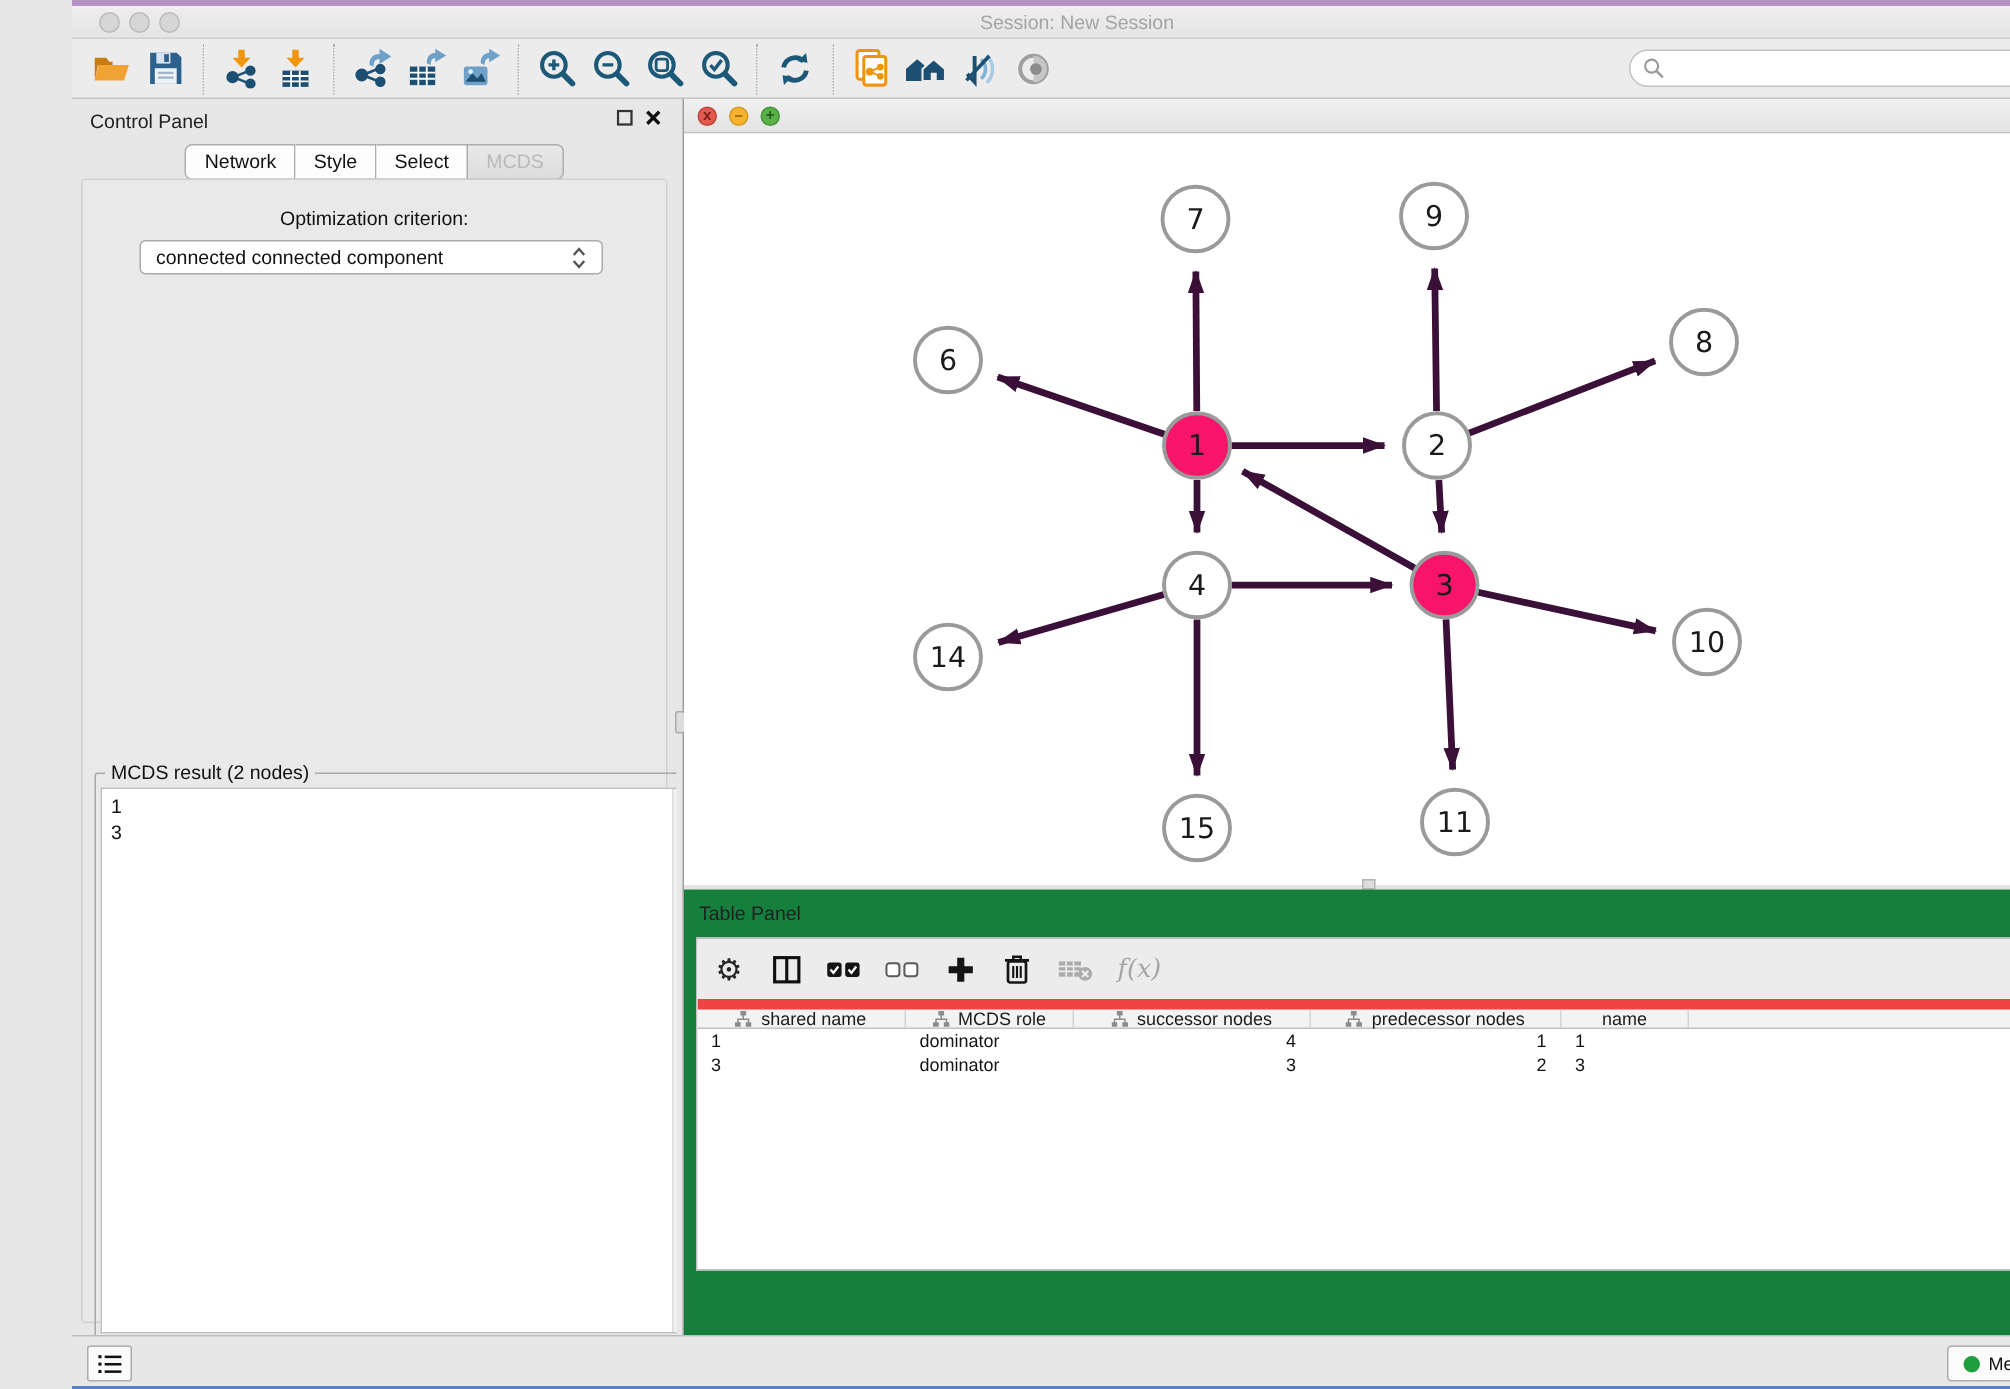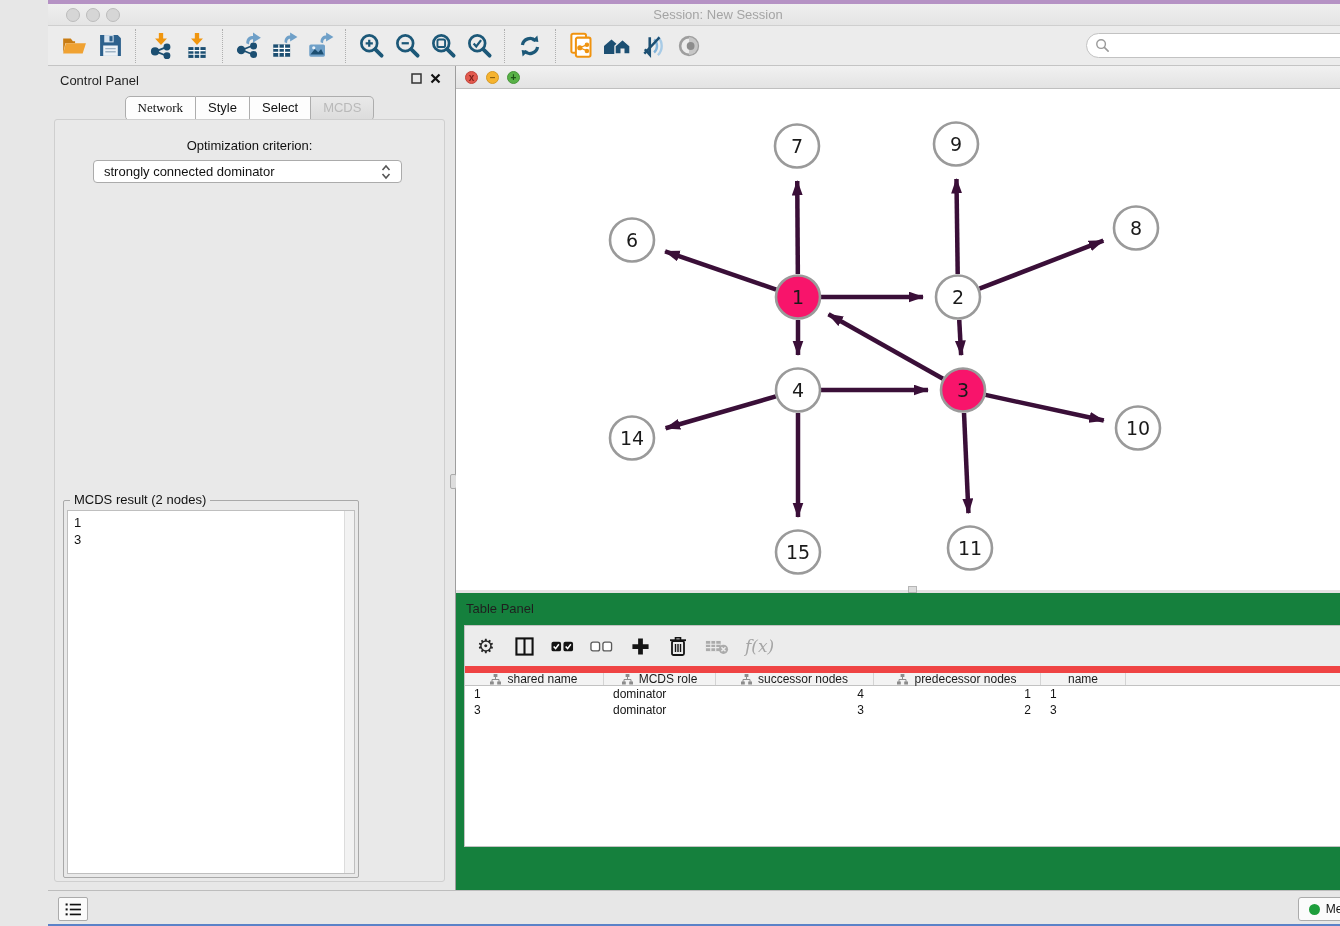--- a/index.html
+++ b/index.html
@@ -31,34 +31,34 @@
                      font-family:"Liberation Sans",sans-serif;}
 
   
   .control-panel { position:absolute; left:0; top:66px; width:403px; height:824px; background:#E7E7E7; }
   .panel-head { position:relative; height:28px; }
   .panel-title { position:absolute; left:12px; top:7px; font-size:13px; color:#1F1F1F; }
   .win-icons { position:absolute; right:10px; top:7px; display:flex; gap:8px; }
   .ctabs { position:absolute; left:0; top:30px; width:100%; display:flex; justify-content:center; }
   .ctab { font-size:13px; padding:3px 12px 4px; background:#FDFDFD; border:1px solid #ADADAD;
           border-left:none; color:#111; }
-  .ctab:first-child { border-left:1px solid #ADADAD; border-radius:5px 0 0 5px;font-family:Liberation Serif, serif; }
+  .ctab:first-child { border-left:1px solid #ADADAD; border-radius:5px 0 0 5px; }
   .ctab:last-child { border-radius:0 5px 5px 0; }
   .ctab.active { background:linear-gradient(#E9E9E9,#DCDCDC); color:#B9B9B9; }
   .cp-body { position:absolute; left:6px; top:53px; width:391px; height:763px;
              background:#E9E9E9; border:1px solid #CFCFCF; border-radius:3px; }
   .opt-label { position:absolute; left:0; width:100%; top:18px; text-align:center; font-size:13px; color:#111; }
   .opt-select { position:absolute; left:38px; top:40px; width:309px; height:23px; background:#fff;
                 border:1px solid #ABABAB; border-radius:4px; font-size:13px; color:#111;
                 display:flex; align-items:center; padding:0 10px; }
   .opt-select .sel-text { flex:1; }
   .cp-buttons { position:absolute; left:0; top:74px; width:100%; display:flex; justify-content:center; gap:14px; }
   .cp-btn { font-size:13px; color:#111; background:linear-gradient(#FFFFFF,#F2F2F2);
             border:1px solid #ABABAB; border-radius:4px; padding:3px 14px 4px; }
-  .result-box { position:absolute; left:8px; top:380px; width:296px; height:378px;
+  .result-box { position:absolute; left:8px; top:395px; width:400px; height:378px;
                 border:1px solid #A9A9A9; border-radius:2px; }
   .result-legend { position:absolute; left:6px; top:-9px; background:#E9E9E9; padding:0 4px;
                    font-size:13px; color:#111; }
   .result-area { position:absolute; left:3px; top:9px; right:3px; bottom:3px; background:#fff;
                  border:1px solid #BFBFBF; font-size:13px; color:#111; }
   .result-lines { padding:3px 6px; line-height:17px; }
   .result-scroll { position:absolute; right:0; top:0; bottom:0; width:10px; background:#F2F2F2;
                    border-left:1px solid #DCDCDC; }
 
   
@@ -297,21 +297,21 @@
     </div>
     <div class="ctabs" id="control-tabs">
         <div class="ctab">Network</div>
         <div class="ctab">Style</div>
         <div class="ctab">Select</div>
         <div class="ctab active">MCDS</div>
       </div>
     <div class="cp-body">
       <div class="opt-label">Optimization criterion:</div>
       <div class="opt-select">
-        <span class="sel-text">strongly connected dominator</span>
+        <span class="sel-text">connected connected component</span>
         <svg width="10" height="16" viewBox="0 0 10 16">
           <path d="M1.5 6l3.5-4 3.5 4" fill="none" stroke="#555" stroke-width="1.6"></path>
           <path d="M1.5 10l3.5 4 3.5-4" fill="none" stroke="#555" stroke-width="1.6"></path>
         </svg>
       </div>
       <div class="result-box">
         <span class="result-legend">MCDS result (2 nodes)</span>
         <div class="result-area">
           <div class="result-lines" id="result-lines">
               <div>1</div>

